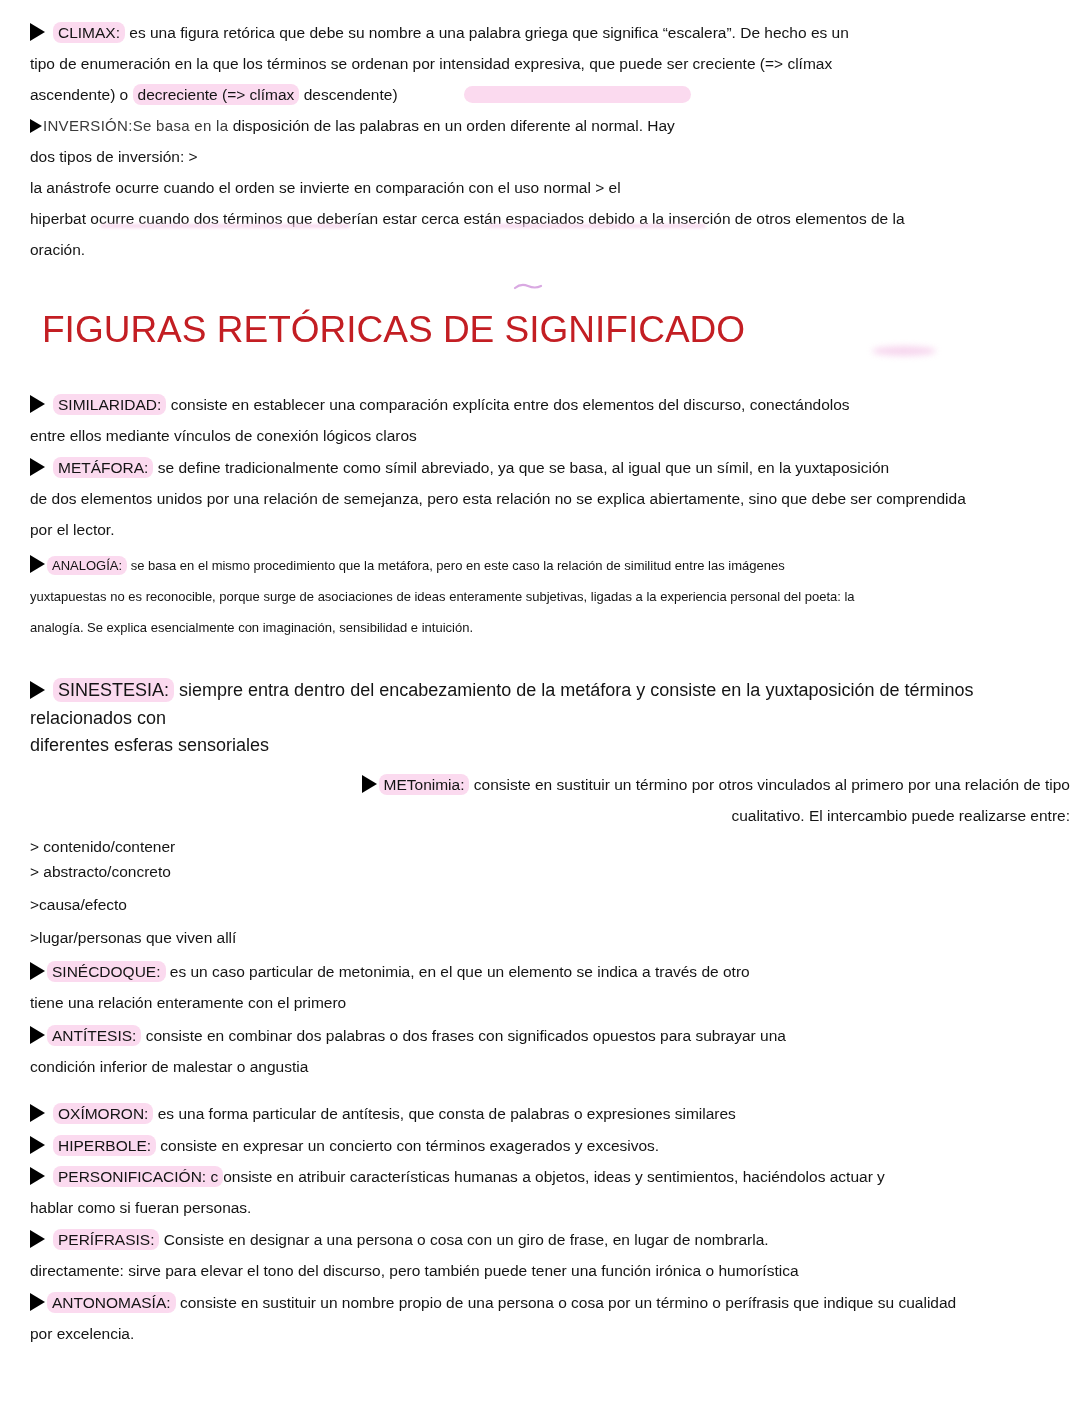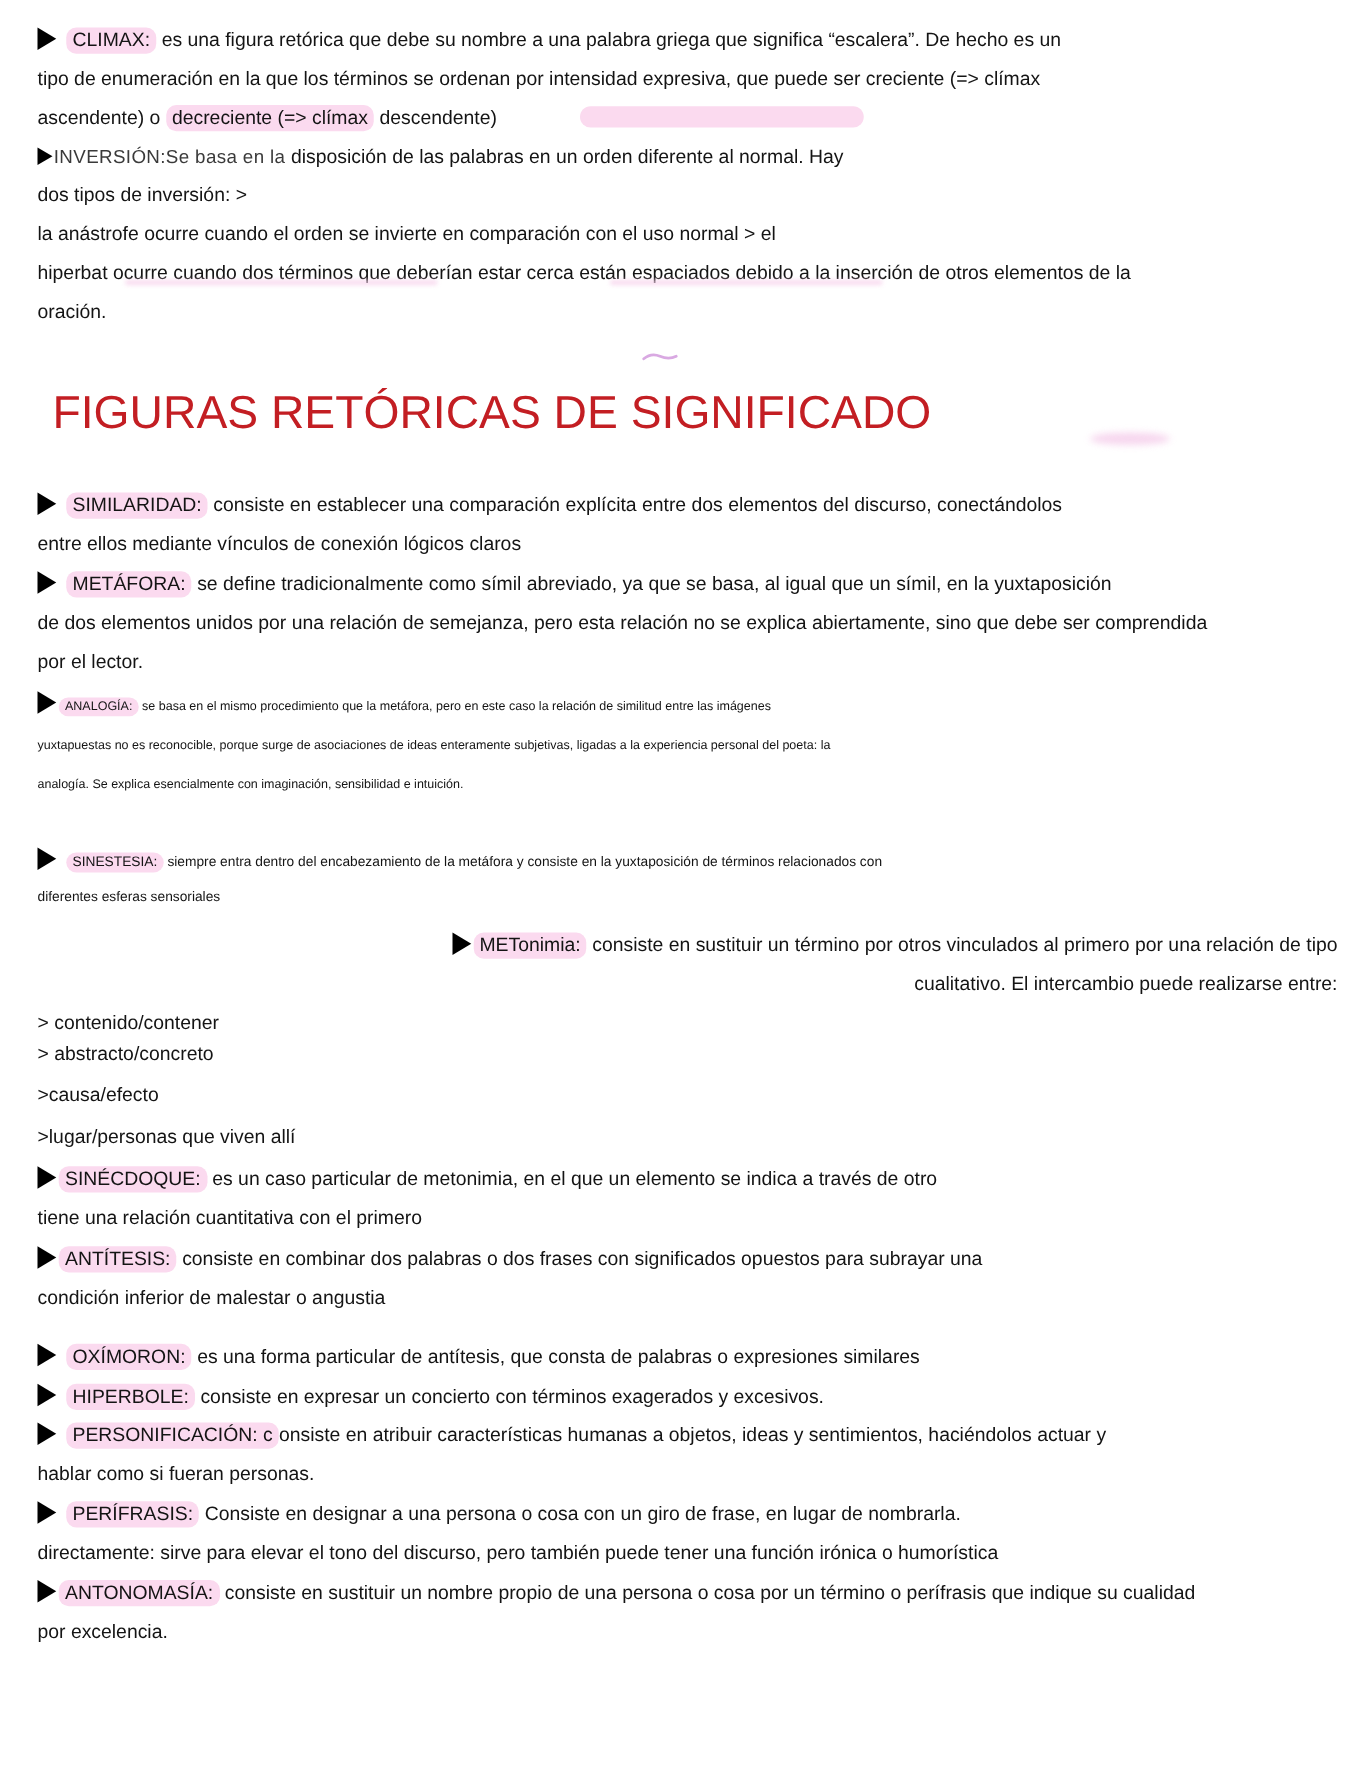--- a/index.html
+++ b/index.html
@@ -9,22 +9,22 @@
     --page-bg:#ffffff;
   }
   html,body{margin:0;padding:0;}
   body{
     width:1080px;height:1417px;overflow:hidden;position:relative;
     background:var(--page-bg);color:var(--text-color);
     font-family:"Liberation Sans","DejaVu Sans",sans-serif;
   }
   .content{padding:9px 10px 0 30px;}
   .sec{font-size:15.5px;line-height:31px;white-space:pre-line;}
-  .sec.small{font-size:10px;}
-  .sec.tight{font-size:11px;line-height:27.5px;}
+  .sec.small{font-size:13px;}
+  .sec.tight{font-size:18px;line-height:27.5px;}
   .lead{color:#3a3a3a;font-size:15px;letter-spacing:0.3px;}
   .hl{background:var(--hl-color);border-radius:8px;padding:2px 5px;}
   .blob{display:inline-block;width:227px;height:17px;margin-left:66px;background:var(--hl-color);border-radius:9px;vertical-align:-3px;}
   .tri{display:inline-block;width:0;height:0;border-top:9px solid transparent;border-bottom:9px solid transparent;border-left:15px solid #000;vertical-align:-3px;}
   .tri.sm{border-top-width:7px;border-bottom-width:7px;border-left-width:12px;margin-right:1px;vertical-align:-2px;}
   .tri.lg{margin-right:8px;}
   .tri.lg0{margin-right:2px;}
   h1#sec-title{
     margin:38px 0 0 12px;font-size:37px;line-height:54px;font-weight:400;
     color:var(--title-color);letter-spacing:0px;white-space:nowrap;
@@ -82,21 +82,21 @@
 analogía. Se explica esencialmente con imaginación, sensibilidad e intuición.</span></div>
       <div class="sec tight" id="sec-sinestesia"><span class="tri lg"></span><span class="hl">SINESTESIA:</span><span class="tx"> siempre entra dentro del encabezamiento de la metáfora y consiste en la yuxtaposición de términos relacionados con
 diferentes esferas sensoriales</span></div>
       <div class="sec" id="sec-metonimia"><span class="tri lg0"></span><span class="hl">METonimia:</span><span class="tx"> consiste en sustituir un término por otros vinculados al primero por una relación de tipo
 cualitativo. El intercambio puede realizarse entre:</span></div>
       <div class="sec" id="sec-item-contenido"><span class="tx">&gt; contenido/contener</span></div>
       <div class="sec" id="sec-item-abstracto"><span class="tx">&gt; abstracto/concreto</span></div>
       <div class="sec" id="sec-item-causa"><span class="tx">&gt;causa/efecto</span></div>
       <div class="sec" id="sec-item-lugar"><span class="tx">&gt;lugar/personas que viven allí</span></div>
       <div class="sec" id="sec-sinecdoque"><span class="tri lg0"></span><span class="hl">SINÉCDOQUE:</span><span class="tx"> es un caso particular de metonimia, en el que un elemento se indica a través de otro
-tiene una relación cuantitativa con el primero</span></div>
+tiene una relación enteramente con el primero</span></div>
       <div class="sec" id="sec-antitesis"><span class="tri lg0"></span><span class="hl">ANTÍTESIS:</span><span class="tx"> consiste en combinar dos palabras o dos frases con significados opuestos para subrayar una
 condición inferior de malestar o angustia</span></div>
       <div class="sec" id="sec-oximoron"><span class="tri lg"></span><span class="hl">OXÍMORON:</span><span class="tx"> es una forma particular de antítesis, que consta de palabras o expresiones similares</span></div>
       <div class="sec" id="sec-hiperbole"><span class="tri lg"></span><span class="hl">HIPERBOLE:</span><span class="tx"> consiste en expresar un concierto con términos exagerados y excesivos.</span></div>
       <div class="sec" id="sec-personificacion"><span class="tri lg"></span><span class="hl">PERSONIFICACIÓN: c</span><span class="tx">onsiste en atribuir características humanas a objetos, ideas y sentimientos, haciéndolos actuar y
 hablar como si fueran personas.</span></div>
       <div class="sec" id="sec-perifrasis"><span class="tri lg"></span><span class="hl">PERÍFRASIS:</span><span class="tx"> Consiste en designar a una persona o cosa con un giro de frase, en lugar de nombrarla.
 directamente: sirve para elevar el tono del discurso, pero también puede tener una función irónica o humorística</span></div>
       <div class="sec" id="sec-antonomasia"><span class="tri lg0"></span><span class="hl">ANTONOMASÍA:</span><span class="tx"> consiste en sustituir un nombre propio de una persona o cosa por un término o perífrasis que indique su cualidad
 por excelencia.</span></div>

